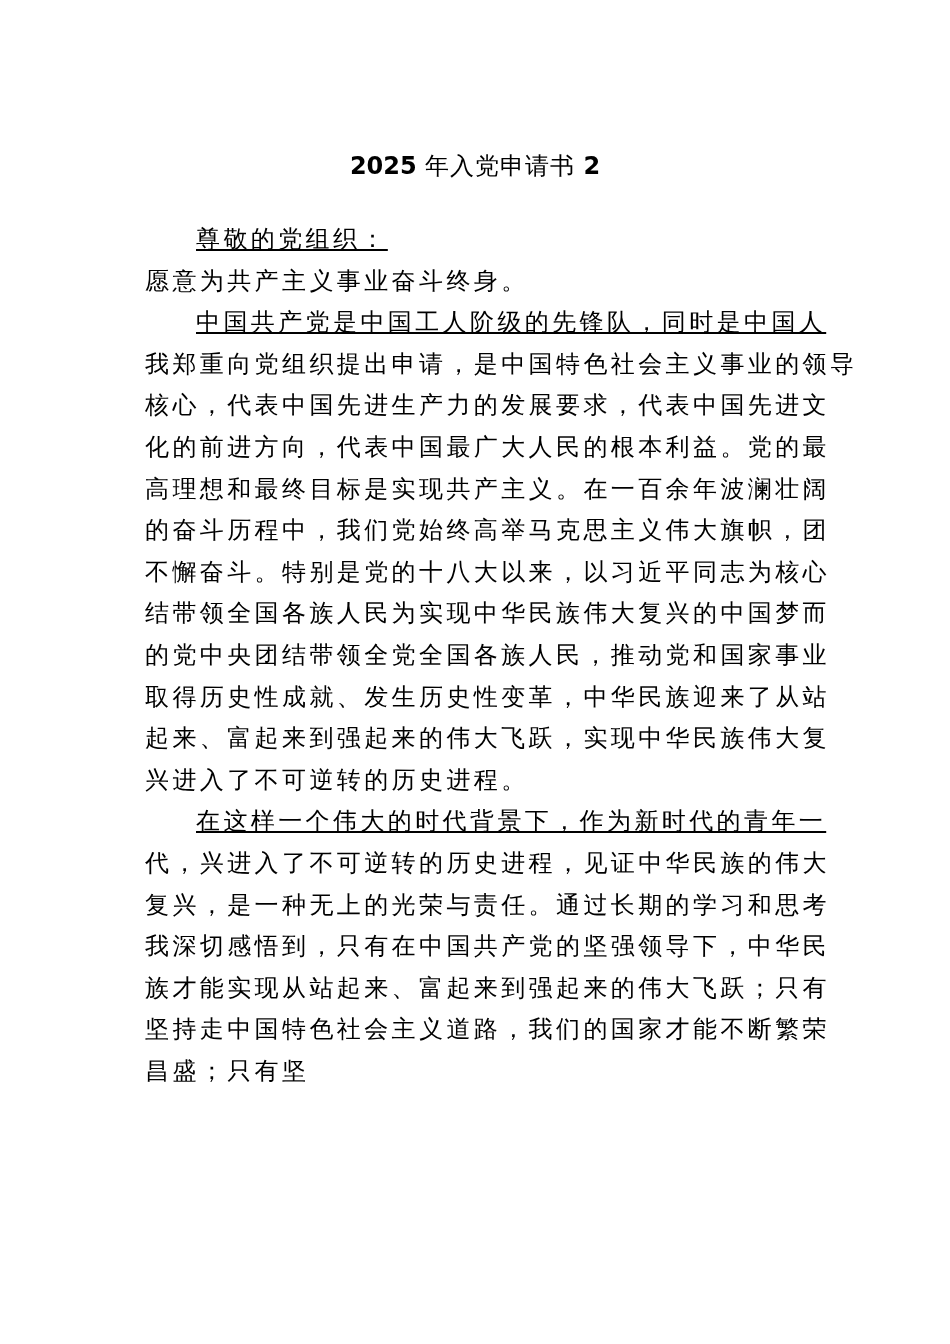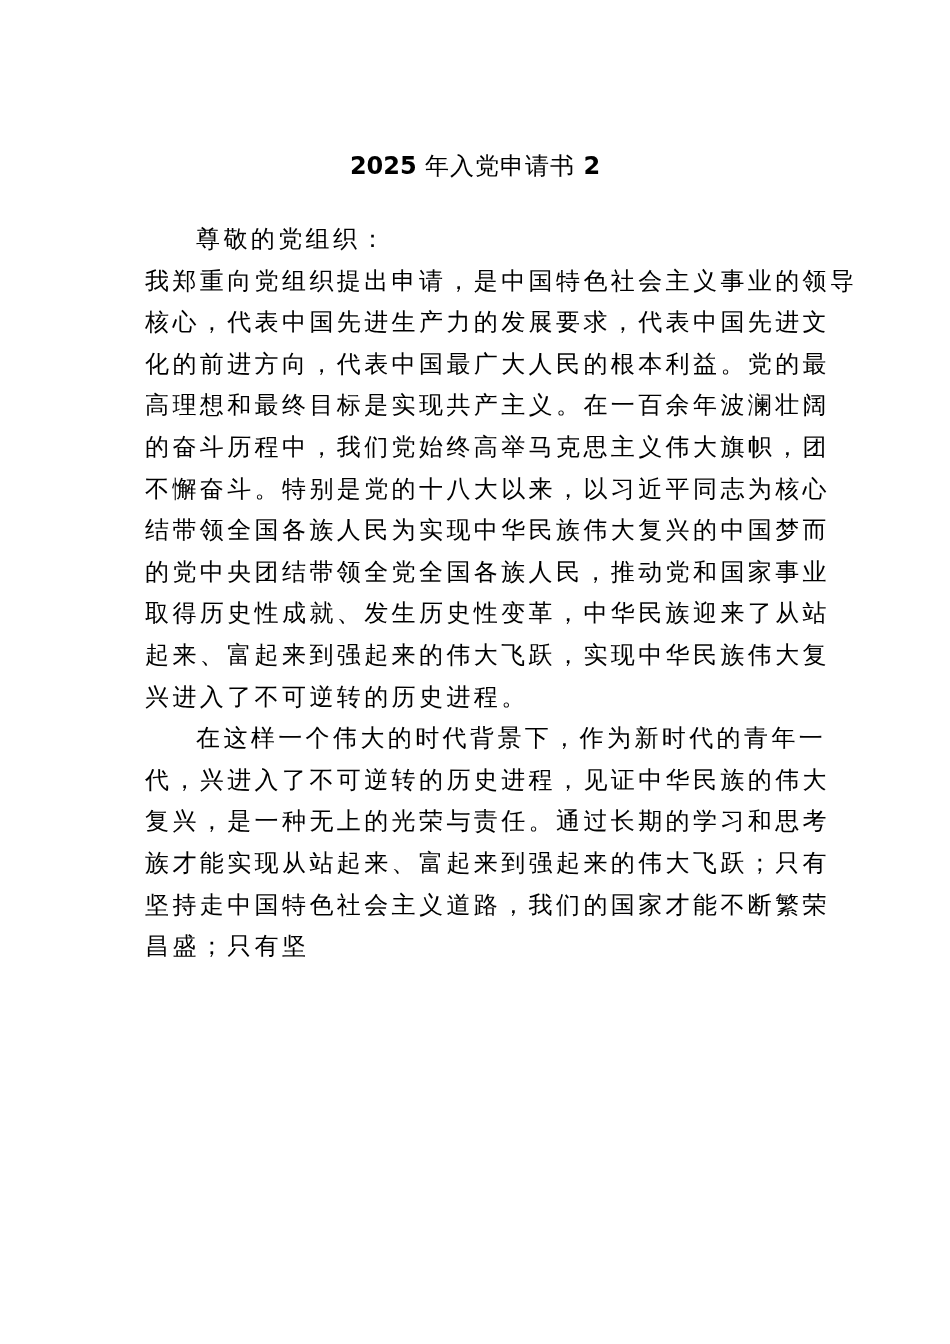--- a/index.html
+++ b/index.html
@@ -48,45 +48,49 @@
     .line {
       display: block;
       height: 41.6px;
       line-height: 41.6px;
       font-size: 24px;
       letter-spacing: 3.4px;
       white-space: nowrap;
     }
     .indent {
       padding-left: 51px;
+      text-decoration: underline;
     }
   </style>
 </head>
 <body>
 
 <div class="page">
   <div class="title">
     <span>2025</span>
     <span class="cjk">年入党申请书</span>
     <span>2</span>
   </div>
 
   <div class="body">
     <span class="line indent">尊敬的党组织：</span>
+    <span class="line">愿意为共产主义事业奋斗终身。</span>
+    <span class="line indent">中国共产党是中国工人阶级的先锋队，同时是中国人</span>
     <span class="line">我郑重向党组织提出申请，是中国特色社会主义事业的领导</span>
     <span class="line">核心，代表中国先进生产力的发展要求，代表中国先进文</span>
     <span class="line">化的前进方向，代表中国最广大人民的根本利益。党的最</span>
     <span class="line">高理想和最终目标是实现共产主义。在一百余年波澜壮阔</span>
     <span class="line">的奋斗历程中，我们党始终高举马克思主义伟大旗帜，团</span>
     <span class="line">不懈奋斗。特别是党的十八大以来，以习近平同志为核心</span>
     <span class="line">结带领全国各族人民为实现中华民族伟大复兴的中国梦而</span>
     <span class="line">的党中央团结带领全党全国各族人民，推动党和国家事业</span>
     <span class="line">取得历史性成就、发生历史性变革，中华民族迎来了从站</span>
     <span class="line">起来、富起来到强起来的伟大飞跃，实现中华民族伟大复</span>
     <span class="line">兴进入了不可逆转的历史进程。</span>
     <span class="line indent">在这样一个伟大的时代背景下，作为新时代的青年一</span>
     <span class="line">代，兴进入了不可逆转的历史进程，见证中华民族的伟大</span>
     <span class="line">复兴，是一种无上的光荣与责任。通过长期的学习和思考</span>
+    <span class="line">我深切感悟到，只有在中国共产党的坚强领导下，中华民</span>
     <span class="line">族才能实现从站起来、富起来到强起来的伟大飞跃；只有</span>
     <span class="line">坚持走中国特色社会主义道路，我们的国家才能不断繁荣</span>
     <span class="line">昌盛；只有坚</span>
   </div>
 </div>
 
 </body></html>

